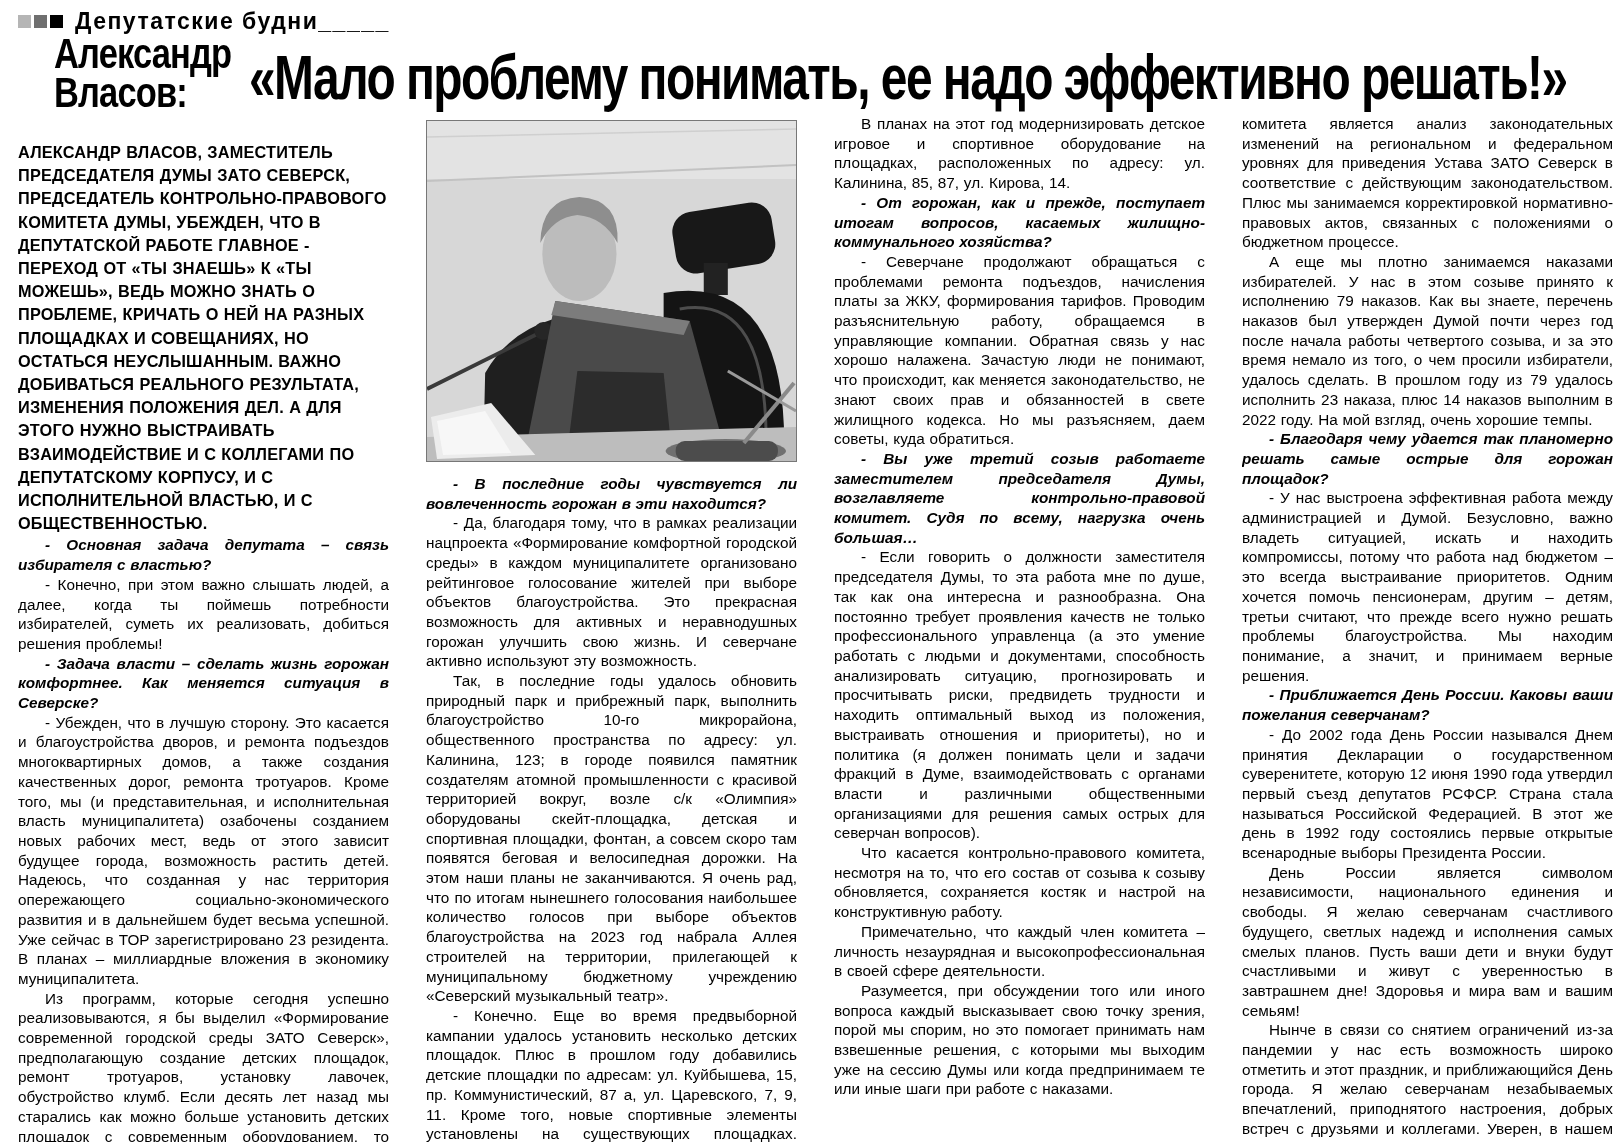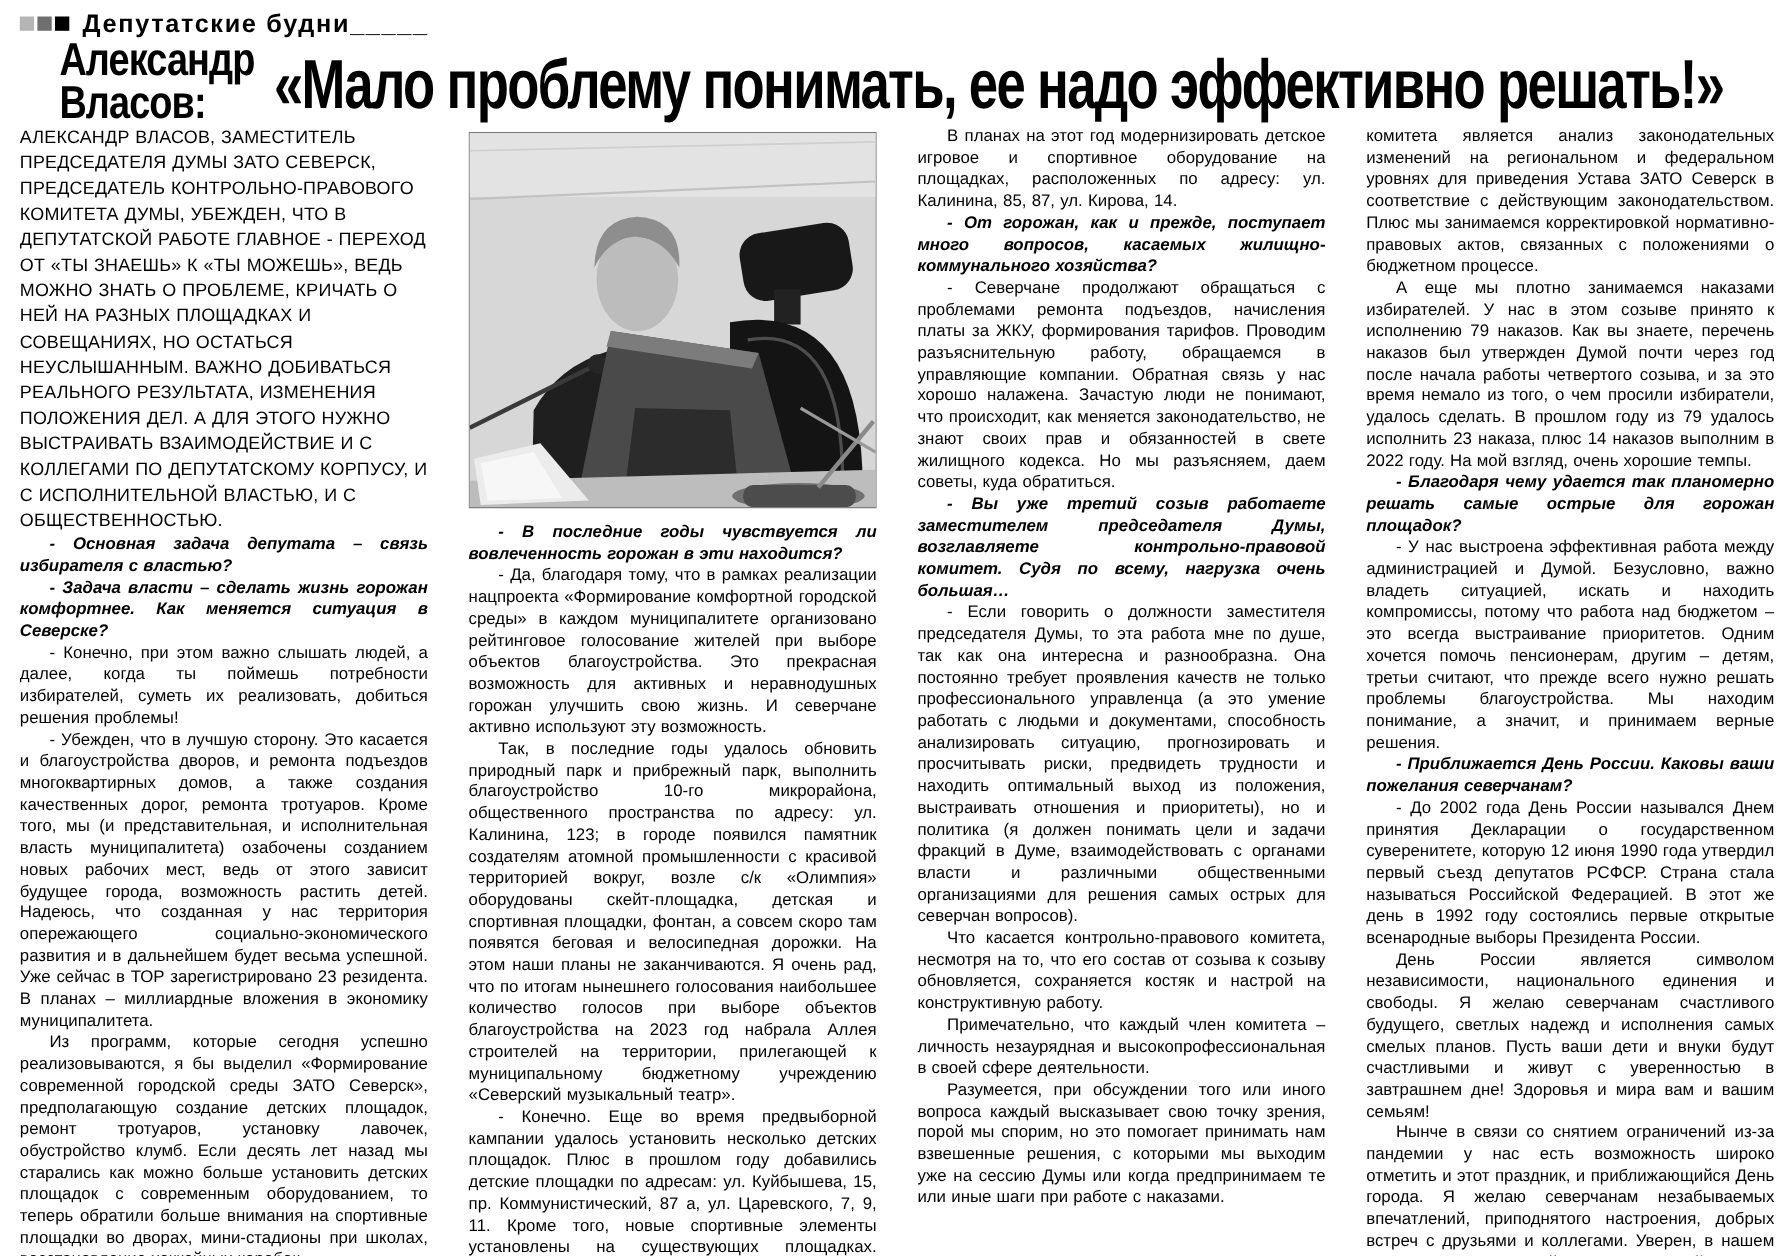--- a/index.html
+++ b/index.html
@@ -27,21 +27,21 @@
     margin:12px 0 0 10px;font-weight:700;font-size:63px;line-height:1;
     letter-spacing:-2px;white-space:nowrap;
     transform:scaleX(.76);transform-origin:left top;
   }
 
   
   .columns{display:flex;gap:37px;margin-top:8px;height:1028px;overflow:hidden;}
   .col{flex:1 1 0;overflow:hidden;}
 
   .blk{margin:0;font-size:15.3px;line-height:19.7px;text-align:justify;text-indent:27px;word-spacing:.5px;}
-  .lead{font-weight:400;font-size:16.3px;line-height:23.2px;text-align:left;text-indent:0;letter-spacing:.2px;}
+  .lead{font-weight:700;font-size:16.3px;line-height:23.2px;text-align:left;text-indent:0;letter-spacing:.2px;margin-top:27px;}
   .q{font-weight:700;font-style:italic;}
   .cont{text-indent:0;}
 
   
   .photo{margin:6px 0 12px 0;border:1px solid #777;line-height:0;background:#d7d7d7;}
 </style>
 </head>
 <body>
 
 <div class="page">
@@ -62,22 +62,22 @@
     </div>
     <div class="headline-wrap">
       <h1 class="headline">«Мало проблему понимать, ее надо эффективно решать!»</h1>
     </div>
   </div>
 
   <div class="columns">
     <div class="col">
         <p class="blk lead">АЛЕКСАНДР ВЛАСОВ, ЗАМЕСТИТЕЛЬ ПРЕДСЕДАТЕЛЯ ДУМЫ ЗАТО СЕВЕРСК, ПРЕДСЕДАТЕЛЬ КОНТРОЛЬНО-ПРАВОВОГО КОМИТЕТА ДУМЫ, УБЕЖДЕН, ЧТО В ДЕПУТАТСКОЙ РАБОТЕ ГЛАВНОЕ - ПЕРЕХОД ОТ «ТЫ ЗНАЕШЬ» К «ТЫ МОЖЕШЬ», ВЕДЬ МОЖНО ЗНАТЬ О ПРОБЛЕМЕ, КРИЧАТЬ О НЕЙ НА РАЗНЫХ ПЛОЩАДКАХ И СОВЕЩАНИЯХ, НО ОСТАТЬСЯ НЕУСЛЫШАННЫМ. ВАЖНО ДОБИВАТЬСЯ РЕАЛЬНОГО РЕЗУЛЬТАТА, ИЗМЕНЕНИЯ ПОЛОЖЕНИЯ ДЕЛ. А ДЛЯ ЭТОГО НУЖНО ВЫСТРАИВАТЬ ВЗАИМОДЕЙСТВИЕ И С КОЛЛЕГАМИ ПО ДЕПУТАТСКОМУ КОРПУСУ, И С ИСПОЛНИТЕЛЬНОЙ ВЛАСТЬЮ, И С ОБЩЕСТВЕННОСТЬЮ.</p>
         <p class="blk q">- Основная задача депутата – связь избирателя с властью?</p>
+        <p class="blk body">- Конечно, при этом важно слышать людей, а далее, когда ты поймешь потребности избирателей, суметь их реализовать, добиться решения проблемы!</p>
         <p class="blk q">- Задача власти – сделать жизнь горожан комфортнее. Как меняется ситуация в Северске?</p>
-        <p class="blk body">- Конечно, при этом важно слышать людей, а далее, когда ты поймешь потребности избирателей, суметь их реализовать, добиться решения проблемы!</p>
         <p class="blk body">- Убежден, что в лучшую сторону. Это касается и благоустройства дворов, и ремонта подъездов многоквартирных домов, а также создания качественных дорог, ремонта тротуаров. Кроме того, мы (и представительная, и исполнительная власть муниципалитета) озабочены созданием новых рабочих мест, ведь от этого зависит будущее города, возможность растить детей. Надеюсь, что созданная у нас территория опережающего социально-экономического развития и в дальнейшем будет весьма успешной. Уже сейчас в ТОР зарегистрировано 23 резидента. В планах – миллиардные вложения в экономику муниципалитета.</p>
         <p class="blk body">Из программ, которые сегодня успешно реализовываются, я бы выделил «Формирование современной городской среды ЗАТО Северск», предполагающую создание детских площадок, ремонт тротуаров, установку лавочек, обустройство клумб. Если десять лет назад мы старались как можно больше установить детских площадок с современным оборудованием, то теперь обратили больше внимания на спортивные площадки во дворах, мини-стадионы при школах, восстановление хоккейных коробок.</p>
       </div>
     <div class="col">
       <figure class="photo">
         <svg viewBox="0 0 368 340" width="100%" height="340" preserveAspectRatio="none">
           <rect width="368" height="340" fill="#d7d7d7"></rect>
           <rect width="368" height="58" fill="#e3e3e3"></rect>
           <line x1="0" y1="60" x2="368" y2="44" stroke="#c2c2c2" stroke-width="2"></line>
           <line x1="0" y1="16" x2="368" y2="8" stroke="#cfcfcf" stroke-width="1.5"></line>
@@ -111,21 +111,21 @@
           <line x1="300" y1="250" x2="368" y2="290" stroke="#9a9a9a" stroke-width="3"></line>
         </svg>
       </figure>
     <p class="blk q">- В последние годы чувствуется ли вовлеченность горожан в эти находится?</p>
         <p class="blk body">- Да, благодаря тому, что в рамках реализации нацпроекта «Формирование комфортной городской среды» в каждом муниципалитете организовано рейтинговое голосование жителей при выборе объектов благоустройства. Это прекрасная возможность для активных и неравнодушных горожан улучшить свою жизнь. И северчане активно используют эту возможность.</p>
         <p class="blk body">Так, в последние годы удалось обновить природный парк и прибрежный парк, выполнить благоустройство 10-го микрорайона, общественного пространства по адресу: ул. Калинина, 123; в городе появился памятник создателям атомной промышленности с красивой территорией вокруг, возле с/к «Олимпия» оборудованы скейт-площадка, детская и спортивная площадки, фонтан, а совсем скоро там появятся беговая и велосипедная дорожки. На этом наши планы не заканчиваются. Я очень рад, что по итогам нынешнего голосования наибольшее количество голосов при выборе объектов благоустройства на 2023 год набрала Аллея строителей на территории, прилегающей к муниципальному бюджетному учреждению «Северский музыкальный театр».</p>
         <p class="blk body">- Конечно. Еще во время предвыборной кампании удалось установить несколько детских площадок. Плюс в прошлом году добавились детские площадки по адресам: ул. Куйбышева, 15, пр. Коммунистический, 87 а, ул. Царевского, 7, 9, 11. Кроме того, новые спортивные элементы установлены на существующих площадках. Дорожное полотно отремонтировали на ул. Транспортной, ул. Кирова. По адресу:</p>
       </div>
     <div class="col">
         <p class="blk body">В планах на этот год модернизировать детское игровое и спортивное оборудование на площадках, расположенных по адресу: ул. Калинина, 85, 87, ул. Кирова, 14.</p>
-        <p class="blk q">- От горожан, как и прежде, поступает много вопросов, касаемых жилищно-коммунального хозяйства?</p>
+        <p class="blk q">- От горожан, как и прежде, поступает итогам вопросов, касаемых жилищно-коммунального хозяйства?</p>
         <p class="blk body">- Северчане продолжают обращаться с проблемами ремонта подъездов, начисления платы за ЖКУ, формирования тарифов. Проводим разъяснительную работу, обращаемся в управляющие компании. Обратная связь у нас хорошо налажена. Зачастую люди не понимают, что происходит, как меняется законодательство, не знают своих прав и обязанностей в свете жилищного кодекса. Но мы разъясняем, даем советы, куда обратиться.</p>
         <p class="blk q">- Вы уже третий созыв работаете заместителем председателя Думы, возглавляете контрольно-правовой комитет. Судя по всему, нагрузка очень большая…</p>
         <p class="blk body">- Если говорить о должности заместителя председателя Думы, то эта работа мне по душе, так как она интересна и разнообразна. Она постоянно требует проявления качеств не только профессионального управленца (а это умение работать с людьми и документами, способность анализировать ситуацию, прогнозировать и просчитывать риски, предвидеть трудности и находить оптимальный выход из положения, выстраивать отношения и приоритеты), но и политика (я должен понимать цели и задачи фракций в Думе, взаимодействовать с органами власти и различными общественными организациями для решения самых острых для северчан вопросов).</p>
         <p class="blk body">Что касается контрольно-правового комитета, несмотря на то, что его состав от созыва к созыву обновляется, сохраняется костяк и настрой на конструктивную работу.</p>
         <p class="blk body">Примечательно, что каждый член комитета – личность незаурядная и высокопрофессиональная в своей сфере деятельности.</p>
         <p class="blk body">Разумеется, при обсуждении того или иного вопроса каждый высказывает свою точку зрения, порой мы спорим, но это помогает принимать нам взвешенные решения, с которыми мы выходим уже на сессию Думы или когда предпринимаем те или иные шаги при работе с наказами.</p>
       </div>
     <div class="col">
         <p class="blk body cont">комитета является анализ законодательных изменений на региональном и федеральном уровнях для приведения Устава ЗАТО Северск в соответствие с действующим законодательством. Плюс мы занимаемся корректировкой нормативно-правовых актов, связанных с положениями о бюджетном процессе.</p>
         <p class="blk body">А еще мы плотно занимаемся наказами избирателей. У нас в этом созыве принято к исполнению 79 наказов. Как вы знаете, перечень наказов был утвержден Думой почти через год после начала работы четвертого созыва, и за это время немало из того, о чем просили избиратели, удалось сделать. В прошлом году из 79 удалось исполнить 23 наказа, плюс 14 наказов выполним в 2022 году. На мой взгляд, очень хорошие темпы.</p>

